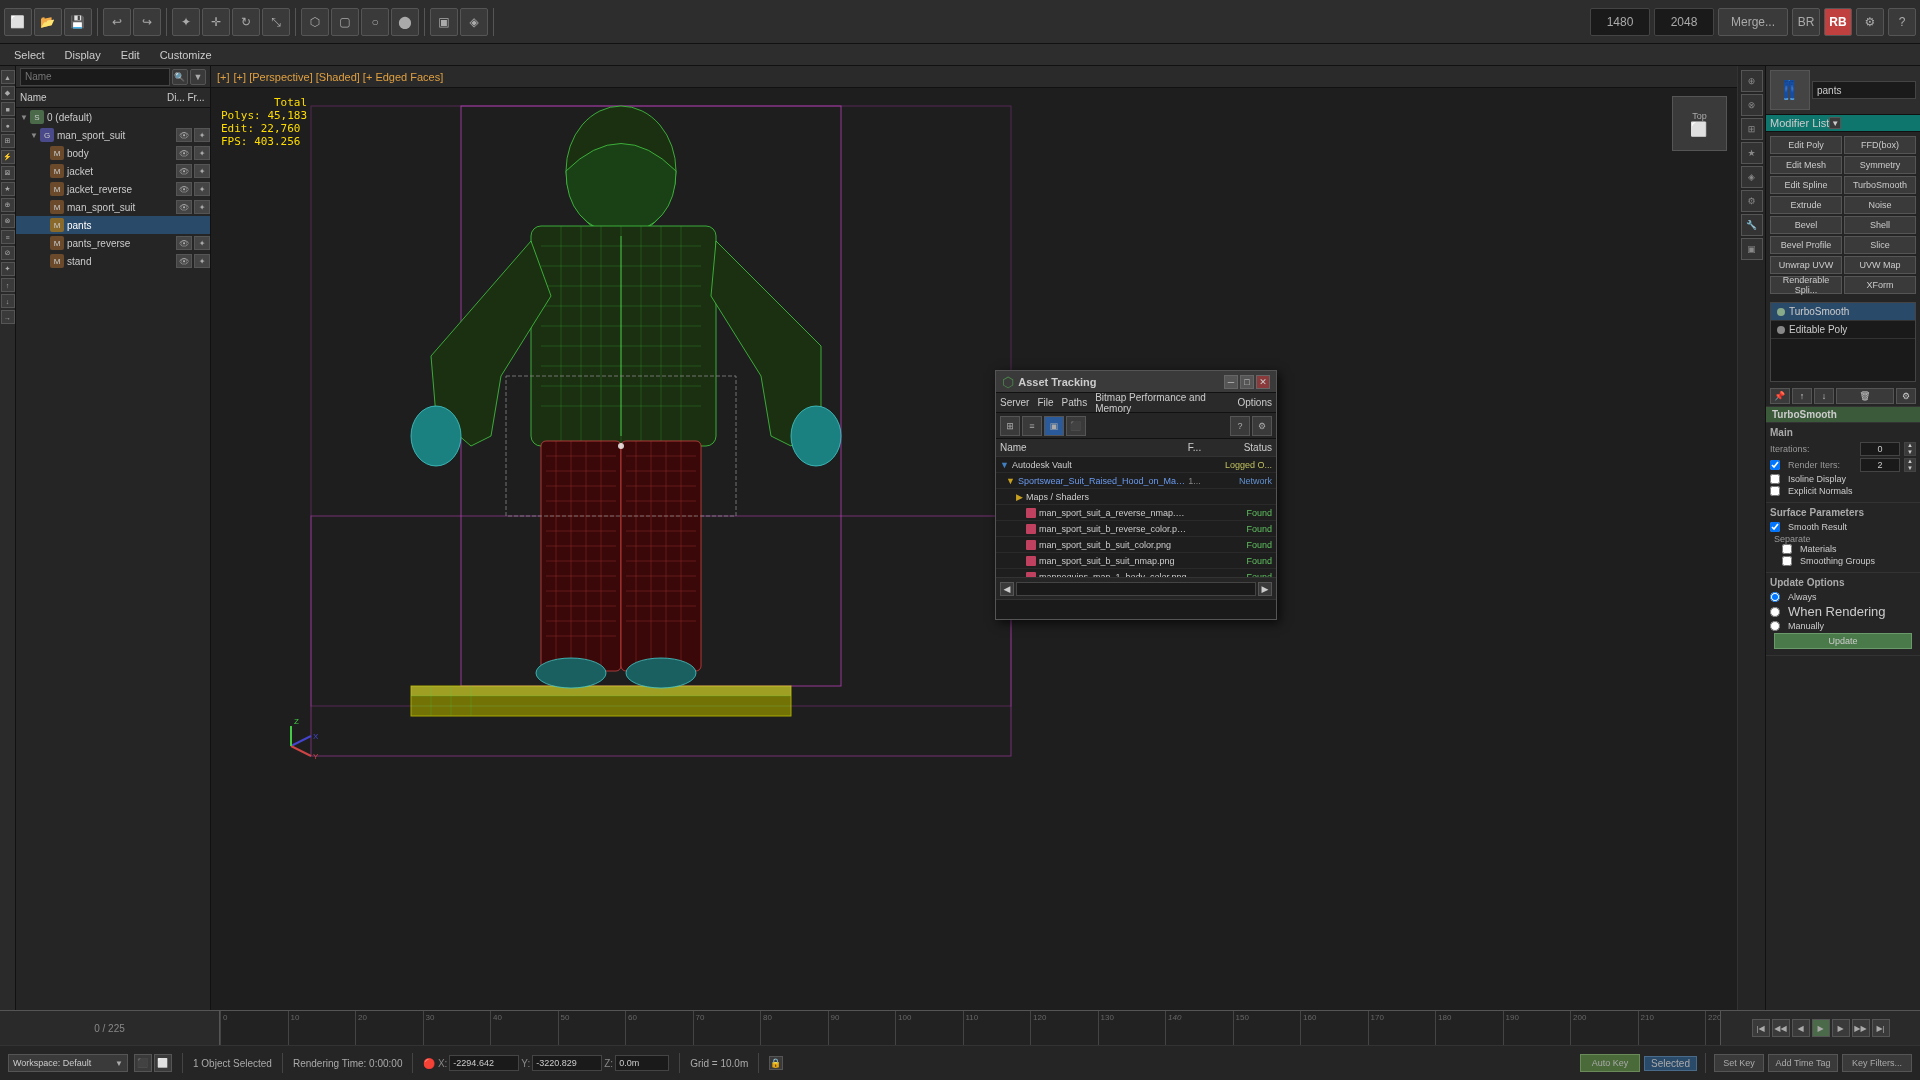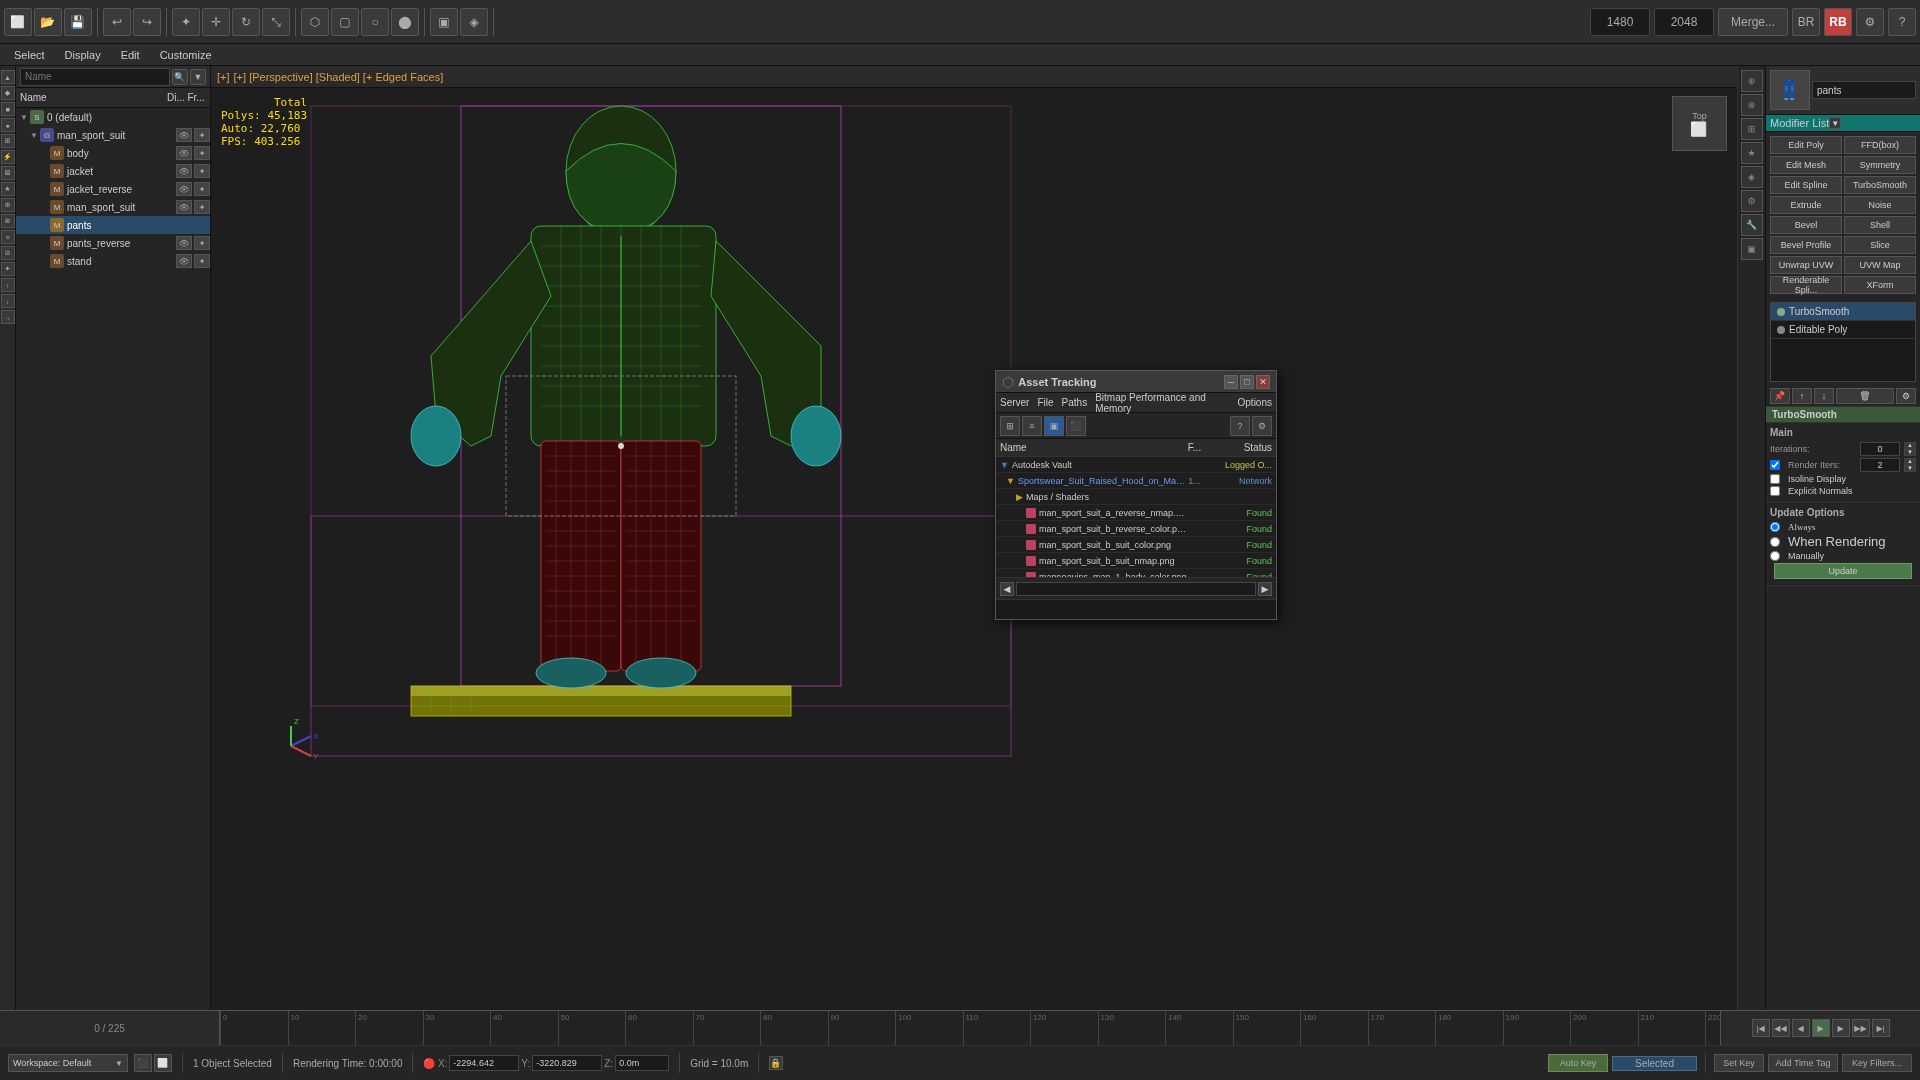--- a/index.html
+++ b/index.html
@@ -442,21 +442,21 @@
       height: 16px;
       background: #1a1a1a;
       border: 1px solid #444;
       color: #ccc;
       font-size: 9px;
       padding: 0 3px;
     }
     .bs-coord-label { color: #888; }
     .selected-badge {
       background: #2a4a6a;
-      padding: 1px 22px;
+      padding: 1px 6px;
       border: 1px solid #4a6a8a;
       font-size: 10px;
     }
 
     
     #right-icons {
       width: 28px;
       background: #252525;
       border-left: 1px solid #333;
       display: flex;
@@ -633,21 +633,21 @@
       <span style="color:#e0a040;">[+] [Perspective] [Shaded] [+ Edged Faces]</span>
     </div>
 
     <div id="viewport-stats">
       <div style="text-align:right;">Total</div>
       <div>
         <span>Polys:</span>
         <span>45,183</span>
       </div>
       <div>
-        <span>Auto:</span>
+        <span>Edit:</span>
         <span>22,760</span>
       </div>
       <div>
         <span>FPS:</span>
         <span>403.256</span>
       </div>
     </div>
 
     <svg id="figure-svg" viewBox="0 0 800 700" xmlns="http://www.w3.org/2000/svg">
 
@@ -849,26 +849,42 @@
         <div class="prop-row">
           <input type="checkbox" class="prop-checkbox" style="">
           <span style="font-size:9px;">Isoline Display</span>
         </div>
         <div class="prop-row">
           <input type="checkbox" class="prop-checkbox" style="">
           <span style="font-size:9px;">Explicit Normals</span>
         </div>
       </div>
 
+      <div class="prop-section">
+        <div class="prop-section-title">Surface Parameters</div>
+        <div class="prop-row">
+          <input type="checkbox" class="prop-checkbox" checked="" style="">
+          <span style="font-size:9px;">Smooth Result</span>
+        </div>
+        <div style="font-size:9px;color:#999;padding-left:4px;">Separate</div>
+        <div class="prop-row" style="padding-left:12px;">
+          <input type="checkbox" class="prop-checkbox" style="">
+          <span style="font-size:9px;">Materials</span>
+        </div>
+        <div class="prop-row" style="padding-left:12px;">
+          <input type="checkbox" class="prop-checkbox" style="">
+          <span style="font-size:9px;">Smoothing Groups</span>
+        </div>
+      </div>
 
       <div class="prop-section">
         <div class="prop-section-title">Update Options</div>
         <div class="prop-row">
           <input type="radio" class="prop-radio" name="update-mode" checked="" style="">
-          <span style="font-size:9px;font-family:Liberation Serif, serif;">Always</span>
+          <span style="font-size:9px;">Always</span>
         </div>
         <div class="prop-row">
           <input type="radio" class="prop-radio" name="update-mode" style="">
           <span style="font-size:13px;">When Rendering</span>
         </div>
         <div class="prop-row">
           <input type="radio" class="prop-radio" name="update-mode" style="">
           <span style="font-size:9px;">Manually</span>
         </div>
         <div class="update-btn">Update</div>

